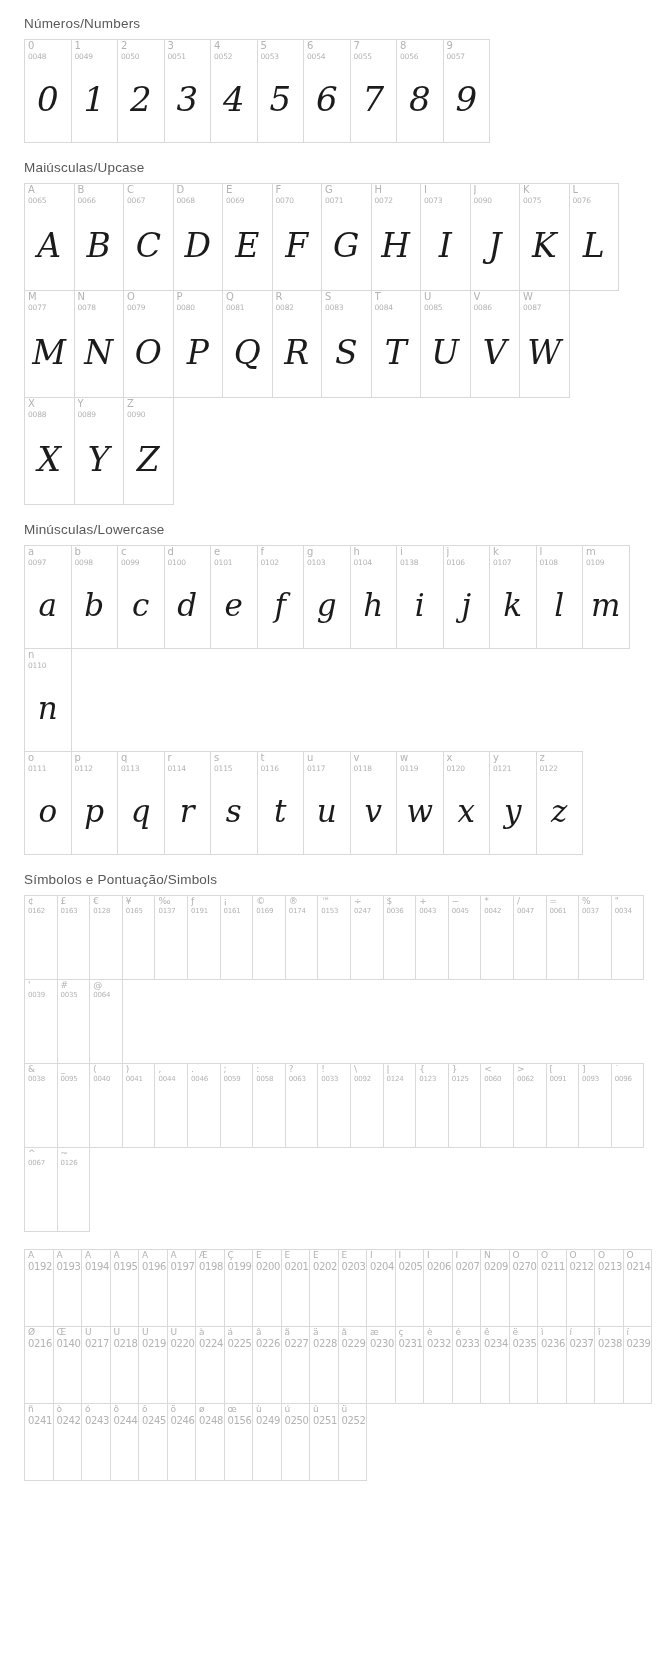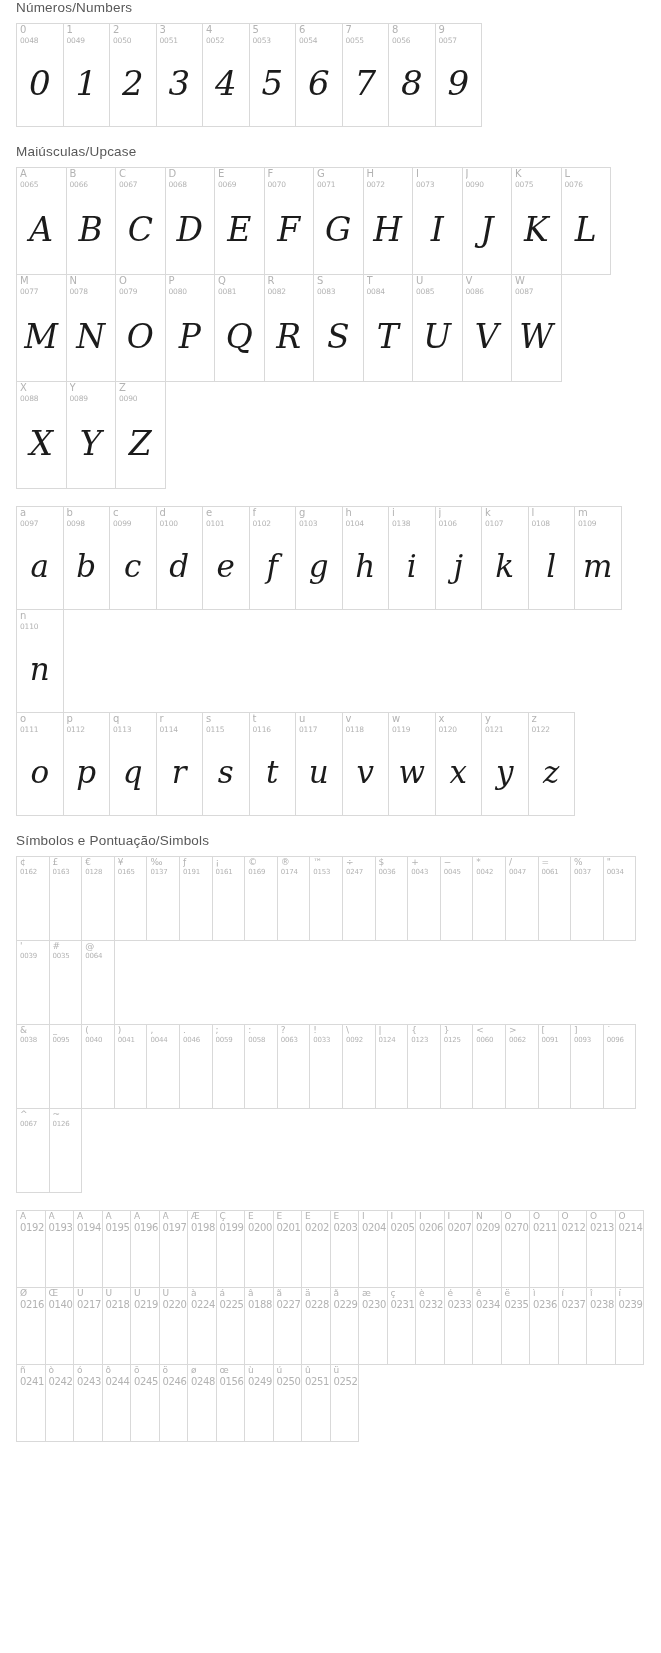--- a/index.html
+++ b/index.html
@@ -9,21 +9,22 @@
   }
   body {
     width: 661px;
     font-family: "Liberation Sans", sans-serif;
     color: #4a4a4a;
     -webkit-font-smoothing: antialiased;
   }
   .page {
     width: 661px;
     box-sizing: border-box;
-    padding: 0 0 18px 4px;
+    padding: 0 0 18px 12px;
+    margin-top: 16px;
   }
   .section {
     margin: 0 0 18px 0;
   }
   .section-title {
     font-size: 13.5px;
     color: #585858;
     font-weight: normal;
     padding: 0 0 8px 12px;
     letter-spacing: 0.2px;
@@ -364,20 +365,21 @@
           <div class="cell">
             <div class="meta">
               <span class="ch">Z</span>
               <span class="code">0090</span>
             </div>
             <div class="glyph">Z</div>
           </div>
         </div>
       </div>
       <div class="section">
+        <div class="section-title">Minúsculas/Lowercase</div>
         <div class="grid lower">
           <div class="cell">
             <div class="meta">
               <span class="ch">a</span>
               <span class="code">0097</span>
             </div>
             <div class="glyph">a</div>
           </div>
           <div class="cell">
             <div class="meta">
@@ -1076,21 +1078,21 @@
           <div class="cell">
             <div class="meta">
               <span class="ch">á</span>
               <span class="code">0225</span>
             </div>
             <div class="glyph"></div>
           </div>
           <div class="cell">
             <div class="meta">
               <span class="ch">â</span>
-              <span class="code">0188</span>
+              <span class="code">0226</span>
             </div>
             <div class="glyph"></div>
           </div>
           <div class="cell">
             <div class="meta">
               <span class="ch">ã</span>
               <span class="code">0227</span>
             </div>
             <div class="glyph"></div>
           </div>

